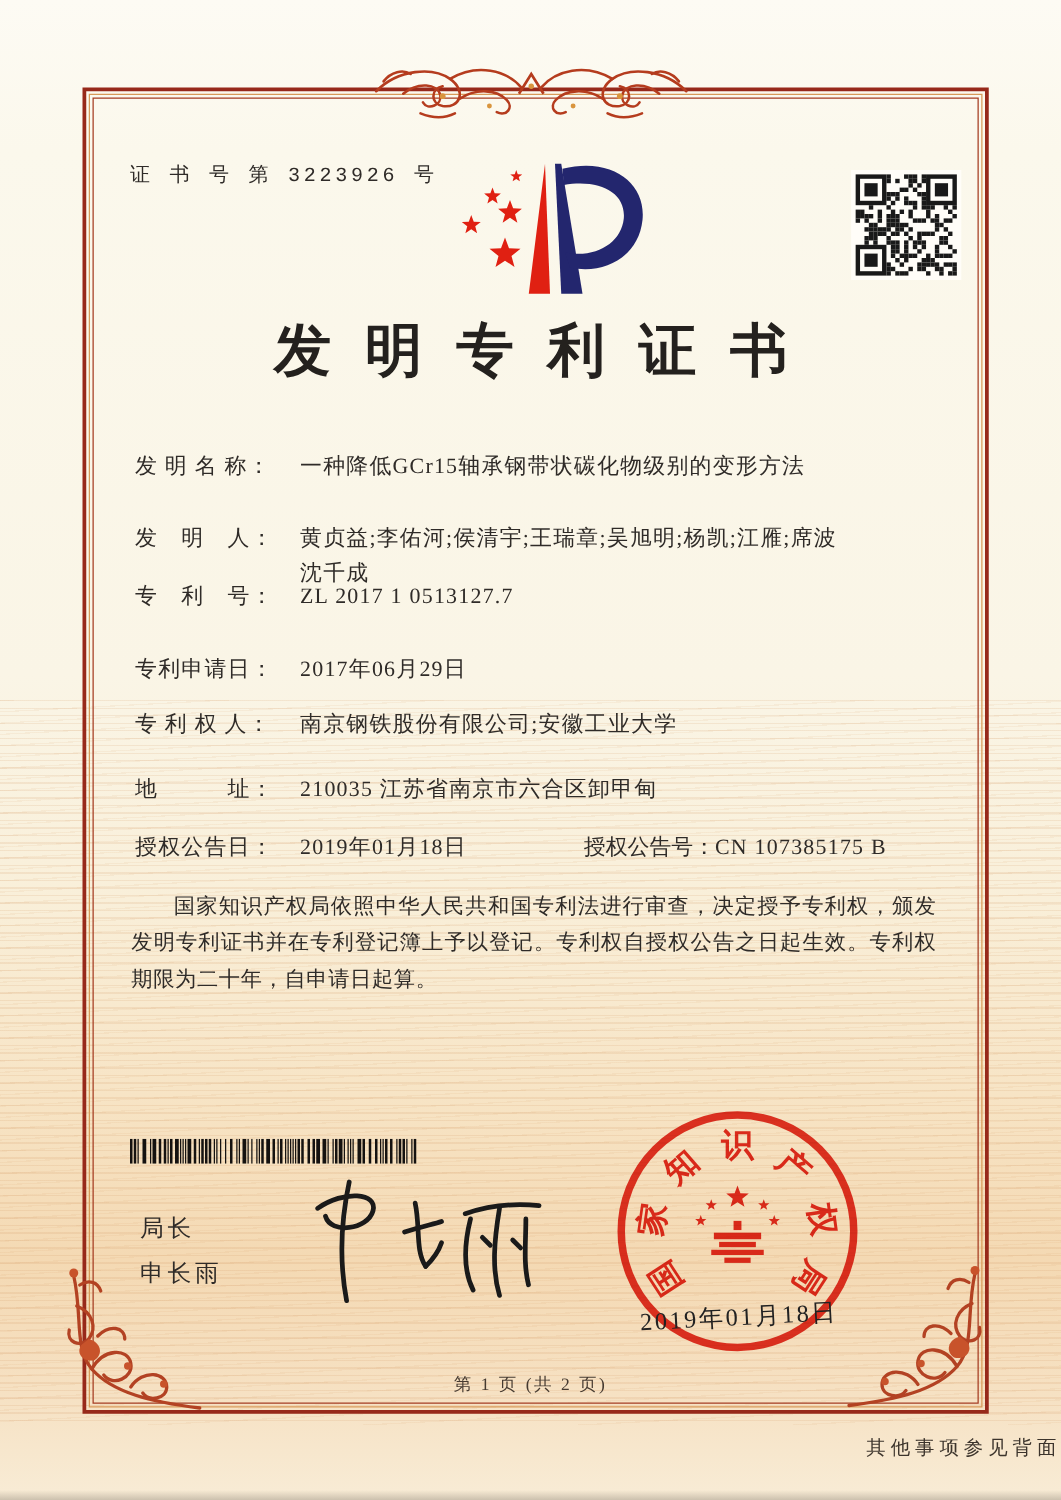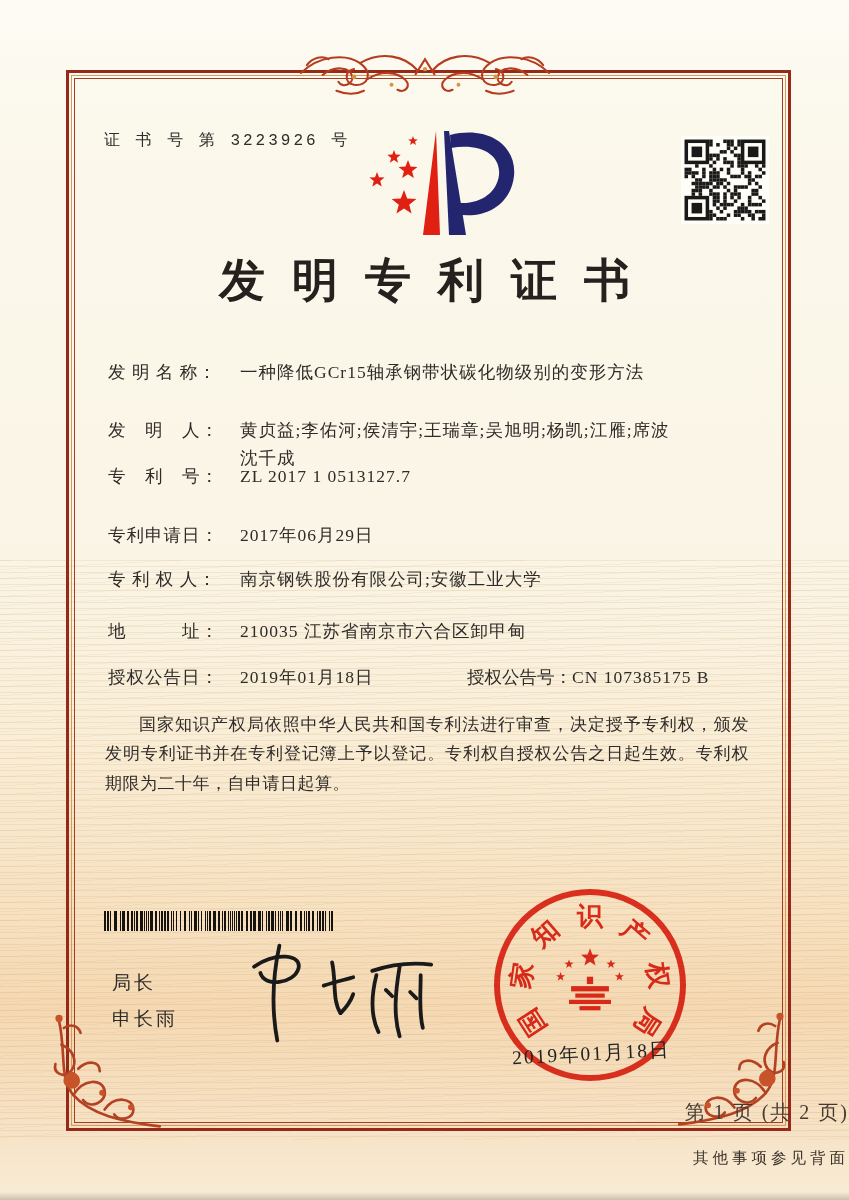--- a/index.html
+++ b/index.html
@@ -45,21 +45,21 @@
   .seal{position:absolute;left:494px;top:889px;width:192px;height:192px;border-radius:50%;
     z-index:3;mix-blend-mode:multiply;}
   .seal-ring{position:absolute;inset:0;border:6px solid rgba(224,37,23,.92);border-radius:50%;}
   .seal-chars{position:absolute;inset:0;}
   .seal-chars span{position:absolute;left:50%;top:50%;width:28px;height:30px;margin-left:-14px;margin-top:-15px;
     text-align:center;font-size:26px;font-weight:bold;color:rgba(224,37,23,.95);line-height:30px;}
   .seal-emblem{position:absolute;left:54px;top:52px;width:84px;height:84px;}
   .seal-date{position:absolute;left:512px;top:1040px;font-size:19.5px;letter-spacing:2px;color:#222;
     transform:rotate(-3deg);z-index:4;}
 
-  .footer-page{position:absolute;left:0;width:100%;top:1099px;text-align:right;font-size:20px;
+  .footer-page{position:absolute;left:0;width:100%;top:1099px;text-align:center;font-size:14px;
     letter-spacing:2px;color:#463a30;z-index:2;}
   .back-note{position:absolute;left:0;width:100%;top:1148px;text-align:right;font-size:15.5px;
     letter-spacing:4px;color:#3c342c;z-index:2;}
 
   .flourish-top{position:absolute;left:297px;top:43px;width:256px;height:58px;z-index:2;}
   .corner{position:absolute;width:132px;height:132px;z-index:2;}
   .corner-bl{left:47px;top:1004px;}
   .corner-br{left:660px;top:1002px;transform:scaleX(-1);}
 </style>
 </head>

